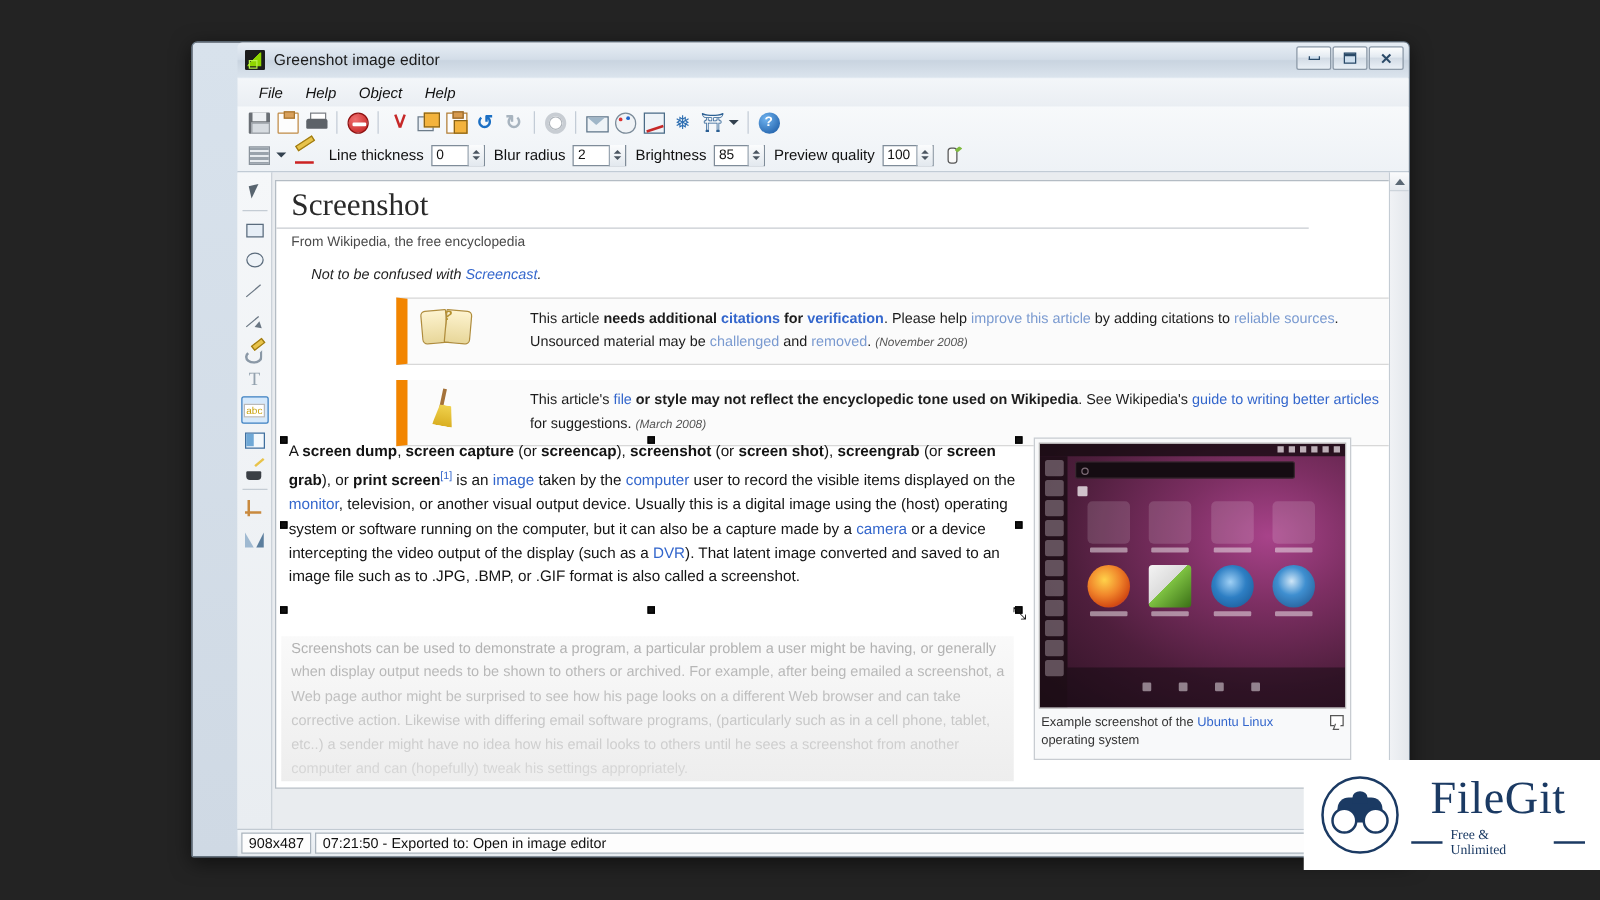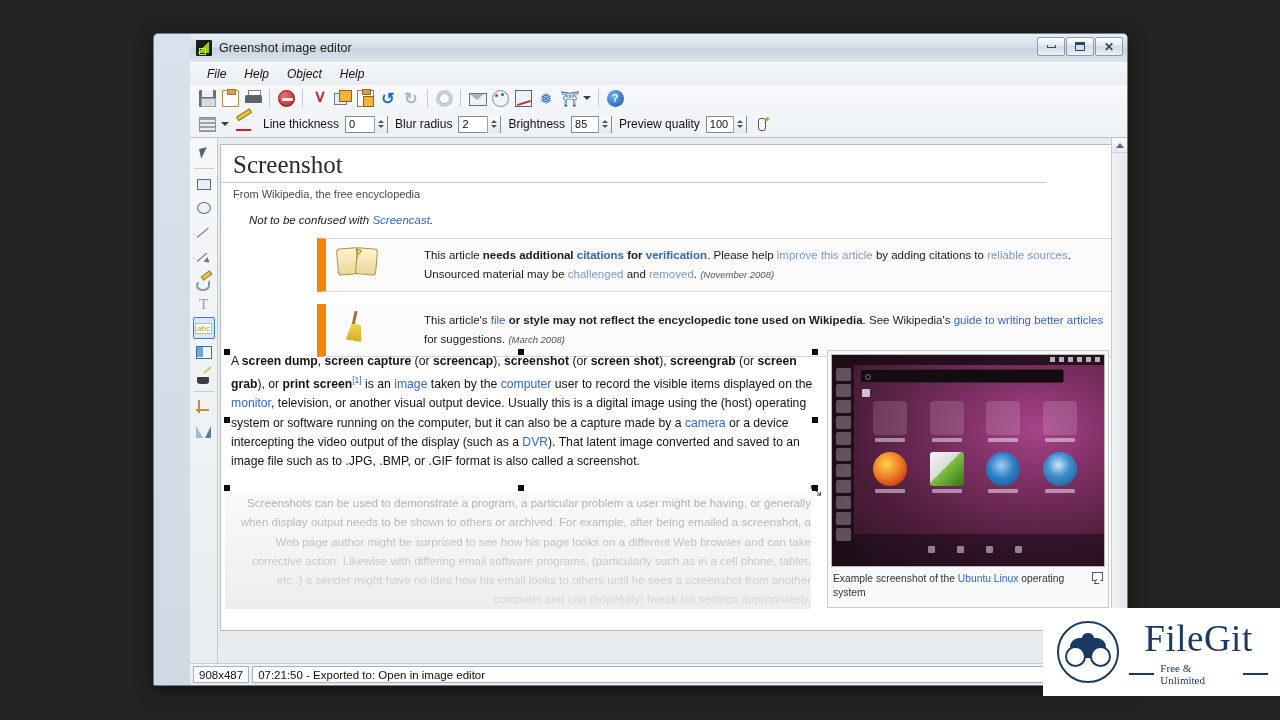--- a/index.html
+++ b/index.html
@@ -296,33 +296,33 @@
     font-size: 12.2px; line-height: 19.2px; color:#141414;
     padding: 2px 2px 2px 6px;
   }
   #para1 b { font-weight: bold; }
   .sup { font-size: 8.5px; vertical-align: super; color:#3366cc; }
   .handle {
     position:absolute; width:6px; height:6px; background:#111; border:1px solid #000;
   }
   
   #para2 {
-    position:absolute; left:4px; top:348px; width:586px;
+    position:absolute; left:4px; top:364px; width:586px;
     font-size: 11.6px; line-height: 19.3px;
-    color: #9a9a9a; padding-left: 8px; text-align: right;
+    color: #9a9a9a; padding-left: 8px;
   }
   #para2::after{
     content:""; position:absolute; left:0; right:0; top:0; bottom:0;
     background: linear-gradient(180deg, rgba(233,233,233,.25), rgba(233,233,233,.8));
     pointer-events:none;
   }
 
   
   #thumbbox {
-    position: absolute; left: 606px; top: 205px; width: 282px;
+    position: absolute; left: 606px; top: 205px; width: 254px;
     border: 1px solid #c8ccd1; background: #f8f9fa; padding: 3px;
   }
   #thumbimg {
     width: 100%; height: 213px; position: relative; overflow: hidden;
     background: radial-gradient(ellipse at 75% 35%, #a8438a 0%, #7d2f63 28%, #4e1e3c 62%, #2d1223 100%);
     border: 1px solid #b9b9b9;
   }
   .u-topbar{position:absolute;left:0;right:0;top:0;height:10px;background:rgba(20,10,16,.78);}
   .u-topbar .u-ind{position:absolute;right:4px;top:2px;display:flex;gap:4px;}
   .u-topbar .u-ind s{display:block;width:5px;height:5px;background:#d8cdd4;opacity:.85;}

